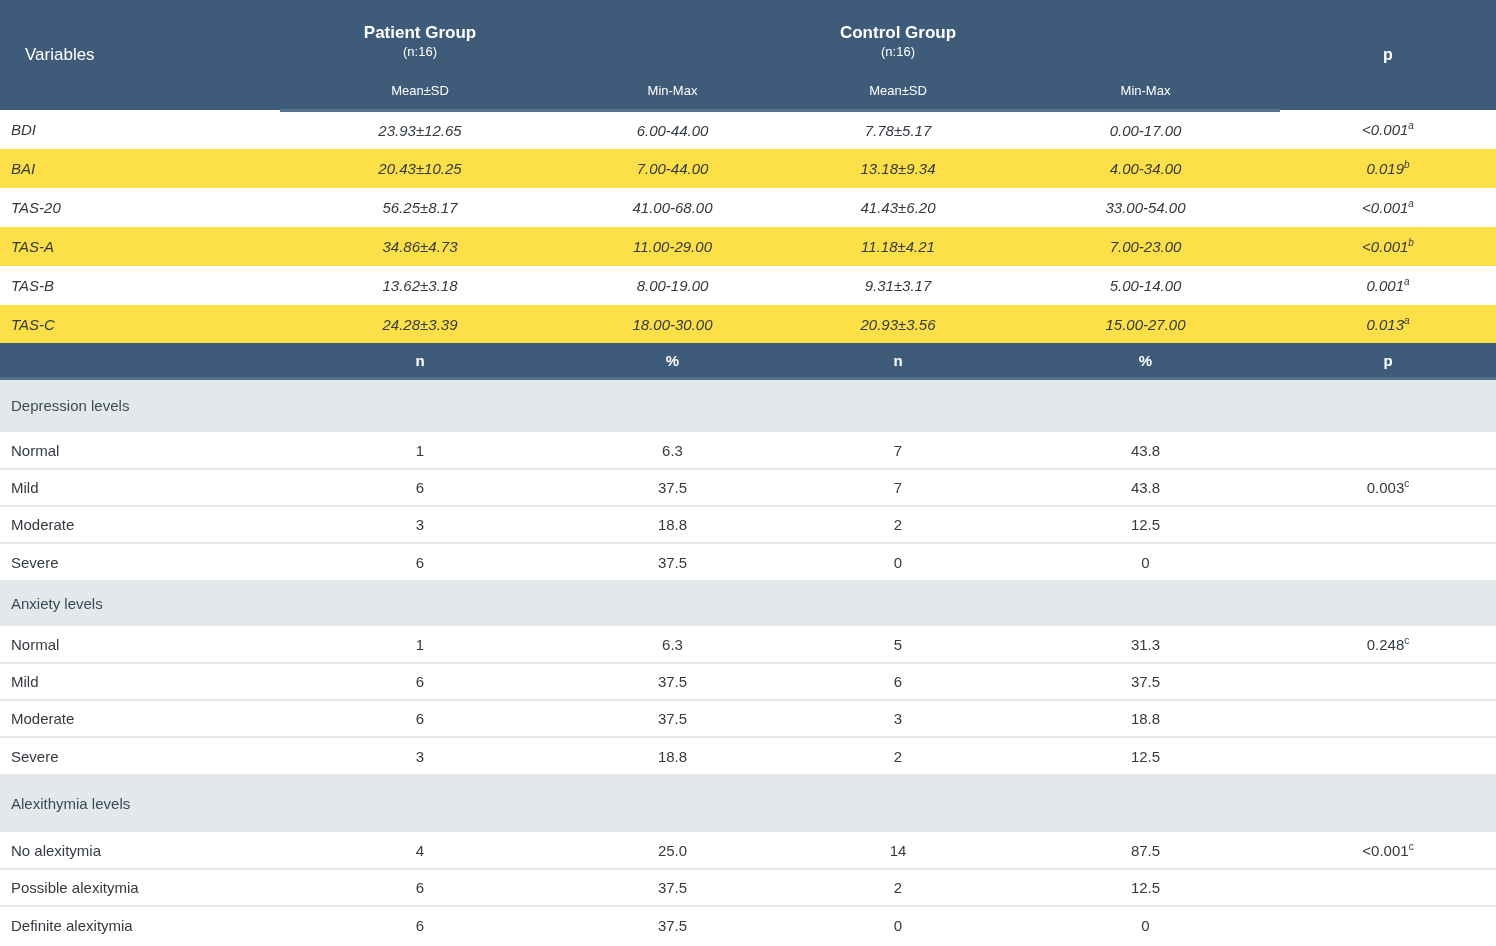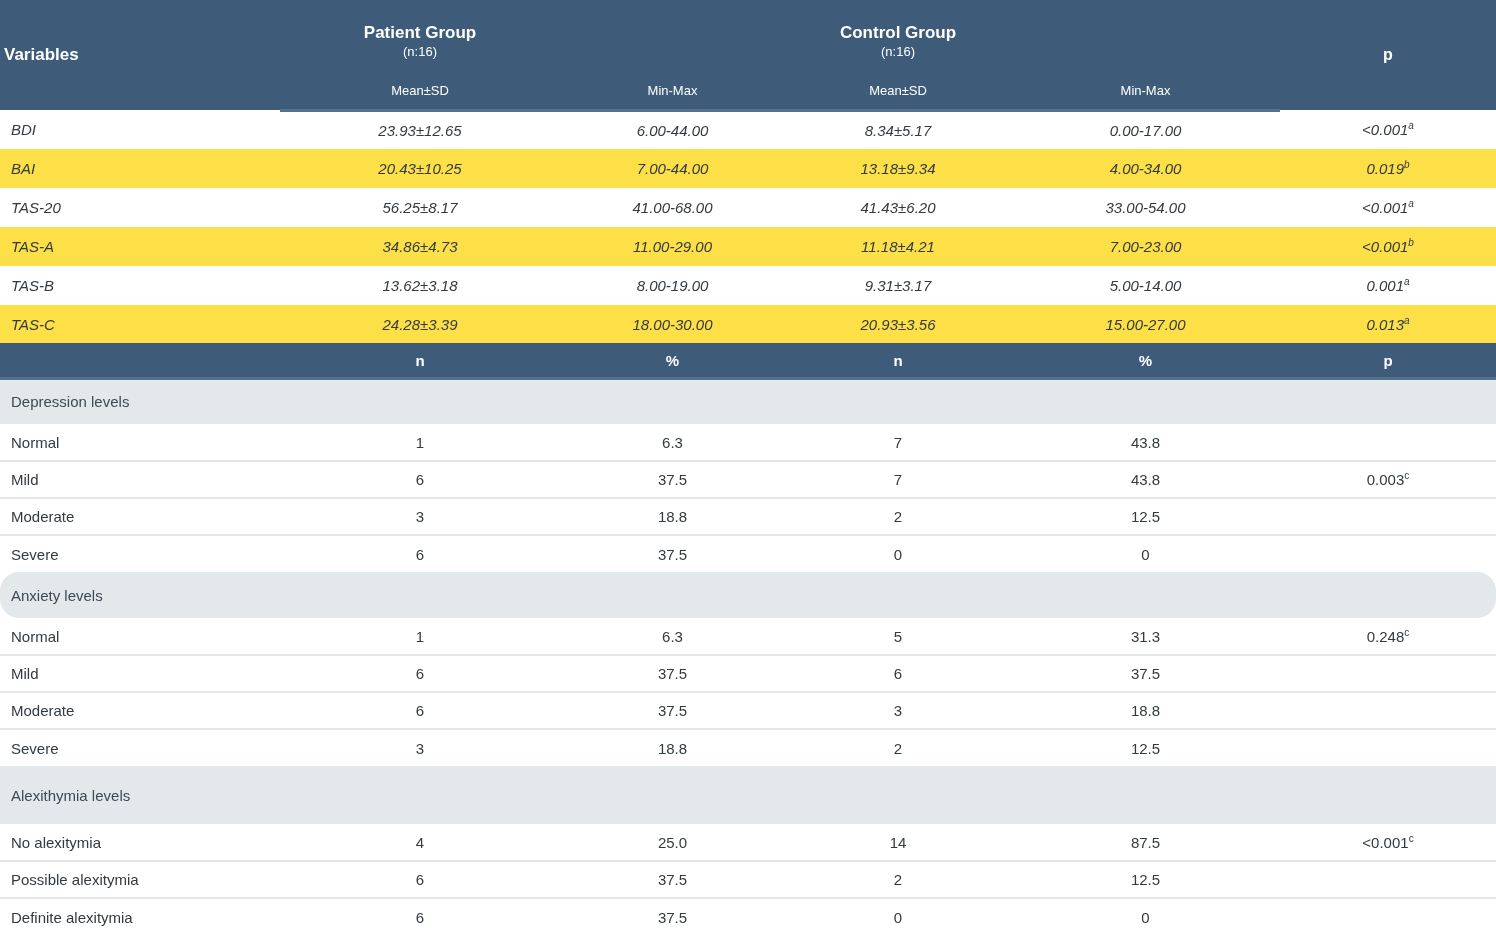--- a/index.html
+++ b/index.html
@@ -10,31 +10,31 @@
   table{
     width:1496px; border-collapse:collapse; table-layout:fixed;
     color:#333a40; font-size:15px;
   }
   td,th{ font-weight:normal; padding:0; vertical-align:middle; text-align:center; }
   .c-label{ text-align:left; padding-left:11px; }
   
   .hdr{ background:#3e5c7a; color:#ffffff; }
   .hdr-main td, .hdr-main th{ height:72px; }
   .hdr-sub td{ height:38px; font-size:13px; border-bottom:3px solid #54708c; }
-  .variables-cell{ font-size:17px; font-weight:bold; text-align:left; padding-left:4px; vertical-align:middle; }
+  .variables-cell{ font-size:17px; font-weight:normal; text-align:left; padding-left:25px; vertical-align:middle; }
   .group-title{ font-size:17px; font-weight:bold; line-height:1.25; padding-top:10px; }
   .group-n{ font-size:13px; font-weight:normal; }
   .p-head{ font-size:16px; font-weight:bold; }
   .hdr-count td{ height:34px; font-weight:bold; font-size:15px; border-bottom:3px solid #54708c; border-top:2px solid #3e5c7a; }
   
   .r-num td{ height:39px;font-style:italic; }
   .r-alt{ background:#fde047; }
   
-  .r-section td{ background:#e3e8eb; height:46px; text-align:left; padding-left:11px; color:#3d4a55; font-size:15px; }
-  .r-section.mid td{ height:46px;border-radius:19px; }
+  .r-section td{ background:#e3e8eb; height:54px; text-align:left; padding-left:11px; color:#3d4a55; font-size:15px; }
+  .r-section.mid td{ height:46px; }
   .r-section.last td{ height:58px; }
   
   .r-cat td{ height:37px; background:#fff; border-top:2px solid #e3e7ea; }
   .r-cat.first td{ border-top:none; }
   sup{ font-size:10px; vertical-align:super; line-height:0; }
 </style>
 </head>
 <body>
 
 <div class="table-wrap">
@@ -67,21 +67,21 @@
     <td>Mean±SD</td>
     <td>Min-Max</td>
     <td>Mean±SD</td>
     <td>Min-Max</td>
   </tr>
 
   <tr class="r-num">
     <td class="c-label">BDI</td>
     <td>23.93±12.65</td>
     <td>6.00-44.00</td>
-    <td>8.34±5.17</td>
+    <td>7.78±5.17</td>
     <td>0.00-17.00</td>
     <td><span>&lt;0.001</span><sup>a</sup></td>
   </tr>
   <tr class="r-num r-alt">
     <td class="c-label">BAI</td>
     <td>20.43±10.25</td>
     <td>7.00-44.00</td>
     <td>13.18±9.34</td>
     <td>4.00-34.00</td>
     <td><span>0.019</span><sup>b</sup></td>

